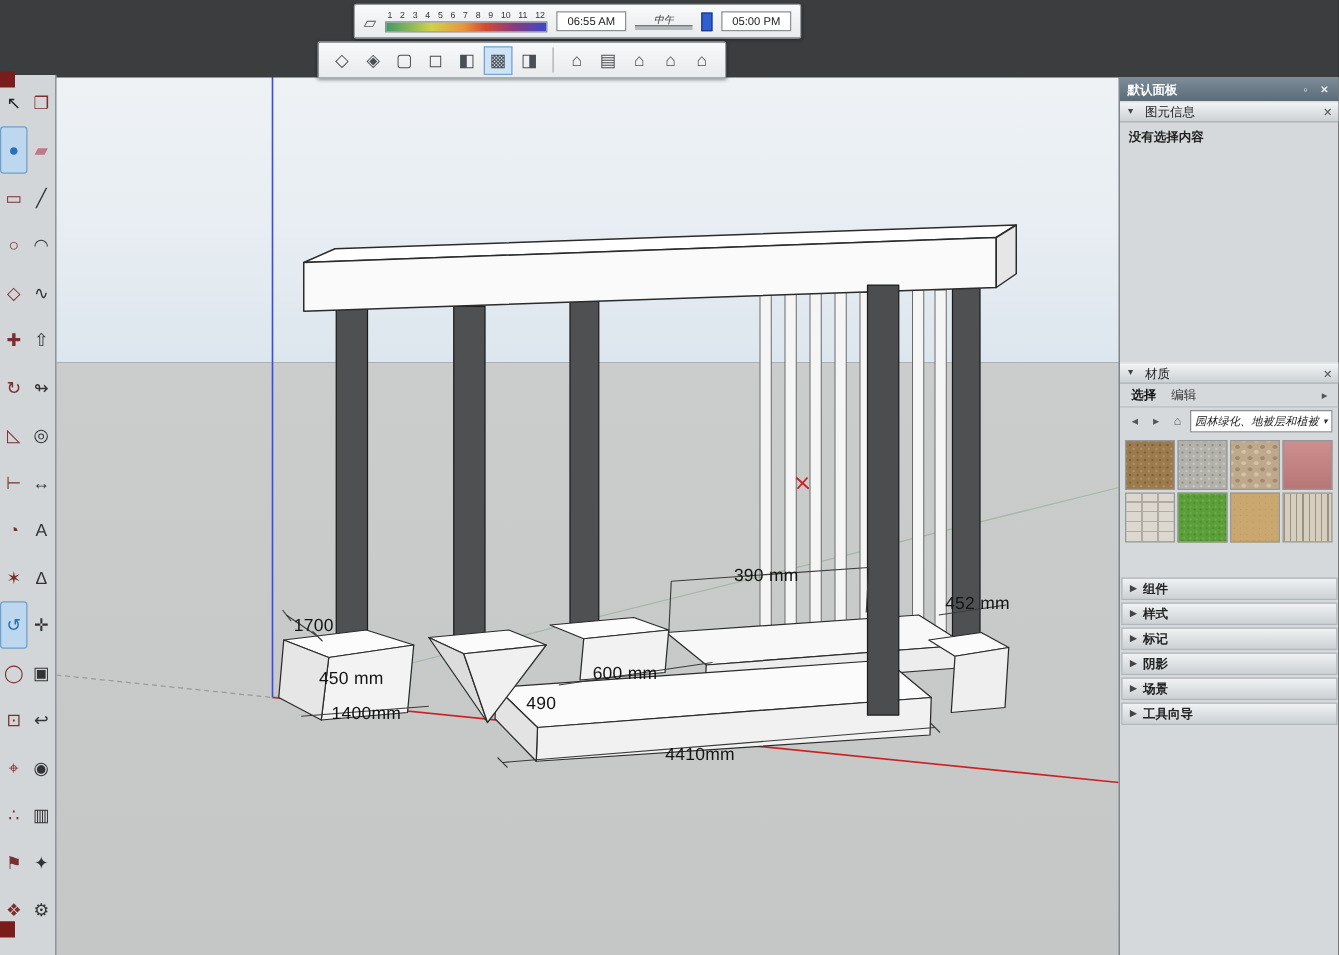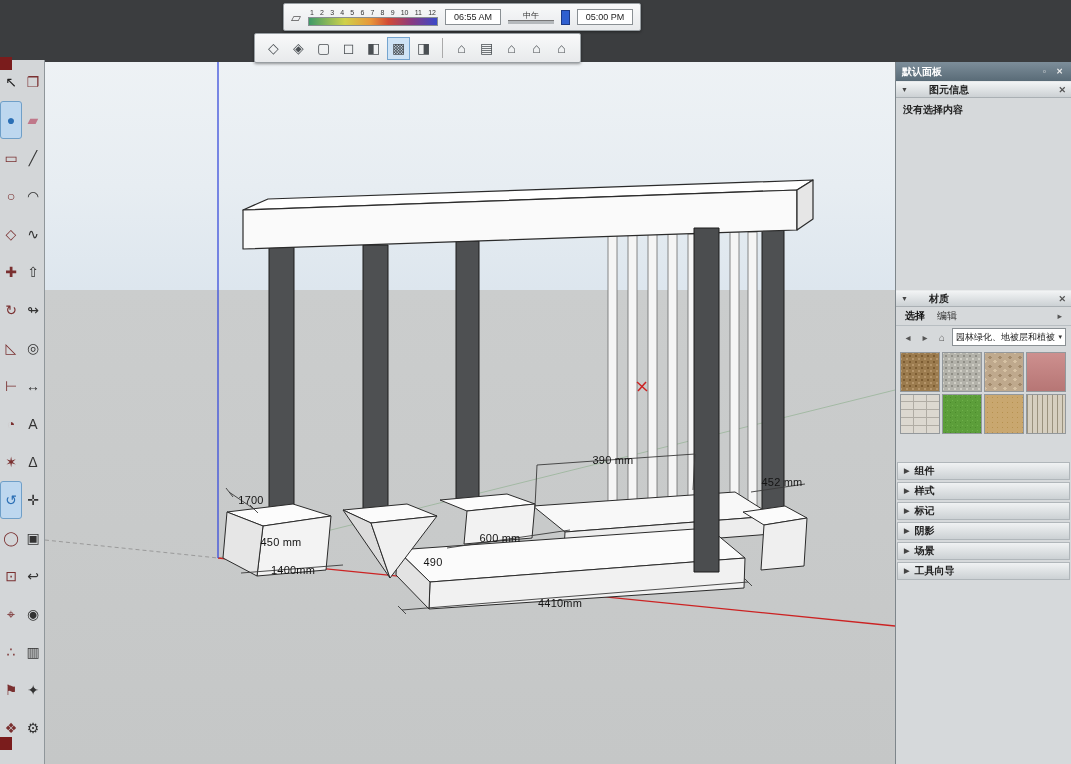--- a/index.html
+++ b/index.html
@@ -10,82 +10,82 @@
   .top-strip{position:absolute;left:0;top:0;width:1071px;height:62px;background:#3b3d3f;z-index:1;}
   .corner-red{position:absolute;width:12px;height:13px;background:#7a1c1c;z-index:4;}
   .corner-red.top{left:0;top:57px;}
   .corner-red.bottom{left:0;top:737px;}
 
   
   .canvas{position:absolute;left:45px;top:60px;width:850px;height:704px;z-index:0;}
   .sky{height:230px;background:linear-gradient(#eef2f5,#e7edf2 55%,#dde6ee);}
   .ground{height:474px;background:linear-gradient(#cbcdcd,#c5c7c7);}
   svg.model{position:absolute;left:0;top:0;width:850px;height:704px;}
-  .dim-label{position:absolute;font-size:11px;color:#141414;transform:translate(-50%,-50%);
+  .dim-label{position:absolute;font-size:14px;color:#141414;transform:translate(-50%,-50%);
              white-space:nowrap;letter-spacing:.2px;}
 
   
   .left-toolbar{position:absolute;left:0;top:60px;width:45px;height:704px;background:#d3d6d8;
                 border-right:1px solid #8f969a;z-index:2;display:grid;grid-template-columns:1fr 1fr;
                 align-content:start;padding-top:3px;box-sizing:border-box;}
   .tool{height:38px;display:flex;align-items:center;justify-content:center;font-size:14px;cursor:default;}
   .tool.selected{background:#bdd7ef;border:1px solid #6f9fc8;border-radius:3px;box-sizing:border-box;}
 
   
   .toolbar{position:absolute;background:linear-gradient(#f8f9fa,#e8eaec);border:1px solid #989ea2;
            border-radius:2px;box-shadow:0 1px 3px rgba(0,0,0,.4);display:flex;align-items:center;z-index:3;}
   .shadow-toolbar{left:283px;top:3px;height:26px;padding:0 7px;gap:7px;}
   .tb-icon{font-size:13px;color:#555;}
   .months{display:flex;flex-direction:column;width:130px;}
   .month-nums{display:flex;justify-content:space-between;font-size:7px;color:#333;padding:0 2px;line-height:8px;}
   .month-bar{height:7px;border:1px solid #898f93;
      background:linear-gradient(90deg,#3f9a68,#cfd14a 28%,#e8973a 48%,#d24a35 62%,#8a3a80 80%,#3a49c9);}
   .time-field{background:#fff;border:1px solid #8a9094;font-size:9px;padding:1px 4px;color:#222;
               min-width:46px;text-align:center;line-height:12px;}
-  .slider{width:46px;display:flex;flex-direction:column;align-items:center;}
+  .slider{width:46px;display:flex;flex-direction:column;align-items:center;font-style:italic;}
   .slider-label{font-size:8px;color:#333;line-height:9px;}
   .slider-track{width:100%;height:3px;background:#b5b9bc;border-top:1px solid #777;}
   .time-marker{width:7px;height:13px;background:#2f5fd0;border:1px solid #1d3a85;}
 
   .style-toolbar{left:254px;top:33px;height:28px;padding:0 7px;gap:2px;}
   .sicon{width:23px;height:23px;display:flex;align-items:center;justify-content:center;
          font-size:14px;color:#4a4f53;}
   .sicon.selected{background:#cfe3f5;border:1px solid #74a4cf;box-sizing:border-box;}
   .sep{width:1px;height:20px;background:#aaa;margin:0 5px;}
 
   
   .right-panel{position:absolute;left:895px;top:62px;width:176px;height:764px;background:#d6d9db;
                border-left:1px solid #7e868b;z-index:2;font-size:10px;color:#222;box-sizing:border-box;}
   .panel-titlebar{height:19px;background:linear-gradient(#7d8e9a,#59embedded,#596b77);
                   background:linear-gradient(#7d8e9a,#596b77);color:#fff;font-size:10px;font-weight:bold;
                   display:flex;align-items:center;padding:0 6px;gap:4px;}
   .titlebar-btns{margin-left:auto;display:flex;gap:4px;}
   .tb-btn{width:11px;height:11px;font-size:8px;line-height:11px;text-align:center;color:#eee;}
   .sec-header{height:15px;background:linear-gradient(#f2f4f5,#ccd1d4);border-top:1px solid #e8eaeb;
-              border-bottom:1px solid #aab0b4;display:flex;align-items:center;padding:0 5px;gap:21px;
-              font-weight:bold;font-size:10px;}
+              border-bottom:1px solid #aab0b4;display:flex;align-items:center;padding:0 5px;gap:8px;
+              font-weight:normal;font-size:10px;}
   .sec-header .arrow{font-size:7px;color:#444;}
   .sec-close{margin-left:auto;color:#555;font-size:9px;line-height:10px;}
   .entity-body{height:192px;padding:5px 7px;font-weight:bold;font-size:10px;box-sizing:border-box;}
 
   .mat-body{position:relative;height:85px;}
   .mat-preview{position:absolute;left:6px;top:7px;width:38px;height:38px;background:#fff;
                border:1px solid #8a9094;box-shadow:inset 0 0 0 2px #eee;}
   .mat-name{position:absolute;left:51px;top:9px;width:104px;height:15px;background:#fff;
             border:1px solid #8a9094;font-size:10px;padding:0 3px;font-family:"Liberation Sans",sans-serif;}
   .mat-create{position:absolute;right:5px;top:32px;width:14px;height:14px;font-size:11px;color:#222;
               display:flex;align-items:center;justify-content:center;}
   .mat-tabs{display:flex;gap:12px;padding:0 9px;border-bottom:1px solid #b8bec2;align-items:center;height:18px;}
   .mat-tab{font-size:10px;color:#333;}
   .mat-tab.active{font-weight:bold;color:#111;text-align:center;}
   .tab-side-icon{margin-left:auto;font-size:9px;color:#555;}
   .mat-nav{display:flex;align-items:center;gap:3px;padding:3px 5px;height:16px;}
   .nav-btn{width:14px;height:14px;font-size:10px;display:flex;align-items:center;justify-content:center;color:#555;}
   .mat-dropdown{flex:1;height:16px;background:#fff;border:1px solid #8a9094;display:flex;
-                align-items:center;font-size:9px;padding:0 3px;gap:2px;min-width:0;}
+                align-items:center;font-size:9px;padding:0 3px;gap:2px;min-width:0;font-style:italic;}
   .dd-text{flex:1;white-space:nowrap;overflow:hidden;}
   .dd-arrow{font-size:7px;color:#333;}
 
   .swatch-grid{display:grid;grid-template-columns:repeat(4,40px);gap:2px;padding:4px;}
   .swatch{width:40px;height:40px;border:1px solid #93989c;box-sizing:border-box;}
   .sw0{background-image:radial-gradient(#7c5c32 18%,transparent 19%),radial-gradient(#b5956a 18%,transparent 19%);
        background-size:6px 6px,6px 6px;background-position:0 0,3px 3px;}
   .sw1{background-image:radial-gradient(#8f8e86 18%,transparent 19%),radial-gradient(#d0cfc6 18%,transparent 19%);
        background-size:6px 6px,6px 6px;background-position:0 0,3px 3px;}
   .sw2{background-image:radial-gradient(#a28a6c 25%,transparent 26%),radial-gradient(#d6c2a4 25%,transparent 26%);

